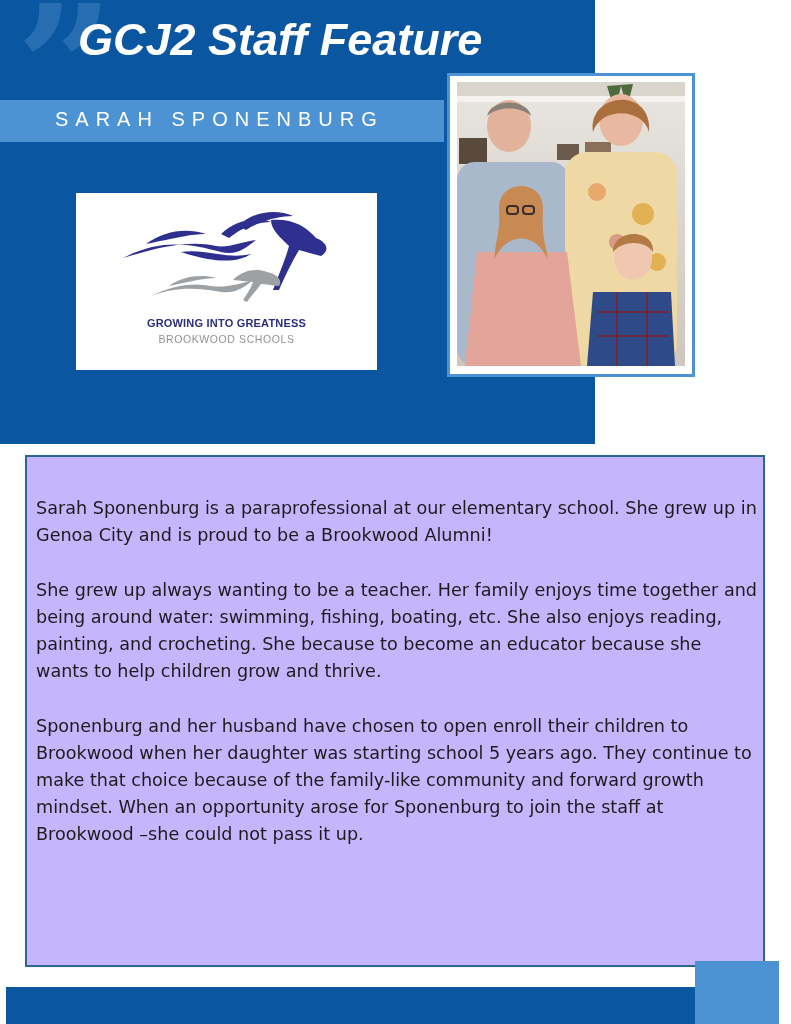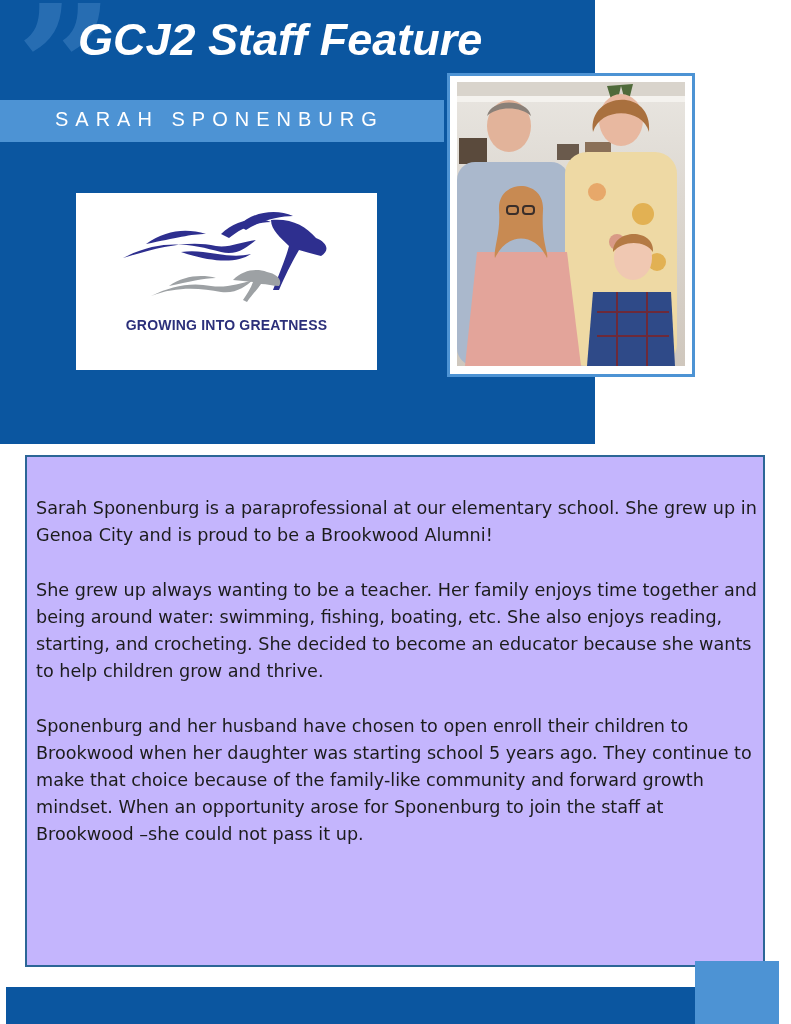--- a/index.html
+++ b/index.html
@@ -31,21 +31,21 @@
     letter-spacing: 7px; color: #ffffff; white-space: nowrap;
   }
   .logo-card {
     position: absolute; left: 76px; top: 193px; width: 301px; height: 177px;
     background: #ffffff;
   }
   .logo-svg { position: absolute; left: 45px; top: 15px; }
   .logo-line1 {
     position: absolute; left: 0; width: 100%; top: 124px; text-align: center;
     font-family: "Liberation Sans", sans-serif; font-weight: bold;
-    font-size: 14px; color: #2b2f7a; letter-spacing: 0.2px;
+    font-size: 11px; color: #2b2f7a; letter-spacing: 0.2px;
   }
   .logo-line2 {
     position: absolute; left: 0; width: 100%; top: 140px; text-align: center;
     font-family: "Liberation Sans", sans-serif;
     font-size: 10.5px; color: #8f9396; letter-spacing: 0.6px;
   }
 
   .photo-frame {
     position: absolute; left: 447px; top: 73px; width: 248px; height: 304px;
     border: 3px solid #4d93d4; background: #ffffff;
@@ -95,20 +95,21 @@
       <path d="M100 26 C 115 12, 135 8, 150 14 C 135 14, 120 20, 108 30 Z" fill="#2e2f8f"></path>
       <path d="M118 18 C 130 4, 155 0, 172 8 C 160 8, 140 12, 125 22 Z" fill="#2e2f8f"></path>
       <path d="M150 12 C 170 10, 185 18, 195 30 C 205 34, 210 42, 200 48 C 192 46, 185 44, 178 42 C 172 52, 165 66, 158 82 L 152 82 C 158 66, 165 50, 168 38 C 160 30, 150 22, 150 12 Z" fill="#2e2f8f"></path>
       <path d="M60 44 C 85 40, 105 52, 130 46 C 115 56, 90 54, 60 44 Z" fill="#2e2f8f"></path>
 
       <path d="M30 88 C 55 78, 80 80, 100 84 C 115 86, 125 78, 132 72 C 118 76, 105 80, 90 78 C 70 74, 50 78, 30 88 Z" fill="#9da1a4"></path>
       <path d="M48 78 C 62 68, 80 66, 95 70 C 82 70, 68 74, 48 78 Z" fill="#9da1a4"></path>
       <path d="M112 72 C 122 62, 135 60, 146 64 C 156 66, 162 72, 158 78 C 152 78, 146 76, 140 76 C 136 82, 130 88, 126 94 L 122 92 C 126 86, 130 80, 132 74 Z" fill="#9da1a4"></path>
     </svg>
     <div class="logo-line1">GROWING INTO GREATNESS</div>
+    <div class="logo-line2">BROOKWOOD SCHOOLS</div>
   </div>
 </div>
 
 <div class="photo-frame">
   <div class="photo">
     <svg width="228" height="284" viewBox="0 0 228 284">
       <rect x="0" y="0" width="228" height="14" fill="#d9d4cc"></rect>
       <rect x="0" y="14" width="228" height="6" fill="#f4f2ee"></rect>
       <rect x="2" y="56" width="28" height="26" fill="#5a4a3c"></rect>
       <rect x="100" y="62" width="22" height="16" fill="#6a5a4c"></rect>
@@ -137,19 +138,19 @@
       <path d="M140 230 L 212 230 M 140 254 L 212 254 M 160 210 L 160 284 M 190 210 L 190 284" stroke="#6d2a3a" stroke-width="2"></path>
       <ellipse cx="176" cy="176" rx="19" ry="22" fill="#f0c8b2"></ellipse>
       <path d="M156 170 C 156 146, 198 146, 196 170 C 188 158, 166 158, 156 170 Z" fill="#b47a44"></path>
     </svg>
   </div>
 </div>
 
 <div class="text-box">
   <div class="body-text">
     <p>Sarah Sponenburg is a paraprofessional at our elementary school. She grew up in Genoa City and is proud to be a Brookwood Alumni!</p>
-    <p>She grew up always wanting to be a teacher. Her family enjoys time together and being around water: swimming, fishing, boating, etc. She also enjoys reading, starting, and crocheting. She decided to become an educator because she wants to help children grow and thrive.</p>
+    <p>She grew up always wanting to be a teacher. Her family enjoys time together and being around water: swimming, fishing, boating, etc. She also enjoys reading, painting, and crocheting. She because to become an educator because she wants to help children grow and thrive.</p>
     <p>Sponenburg and her husband have chosen to open enroll their children to Brookwood when her daughter was starting school 5 years ago. They continue to make that choice because of the family-like community and forward growth mindset. When an opportunity arose for Sponenburg to join the staff at Brookwood –she could not pass it up.</p>
   </div>
 </div>
 
 <div class="bottom-bar"></div>
 <div class="accent-square"></div>
 
 </body></html>

